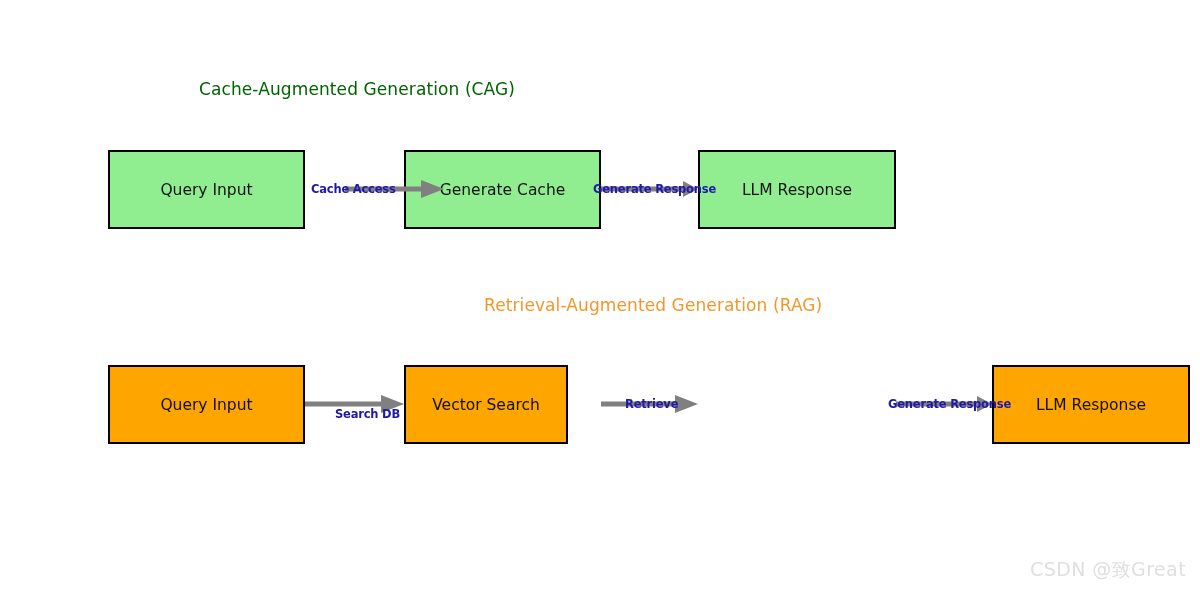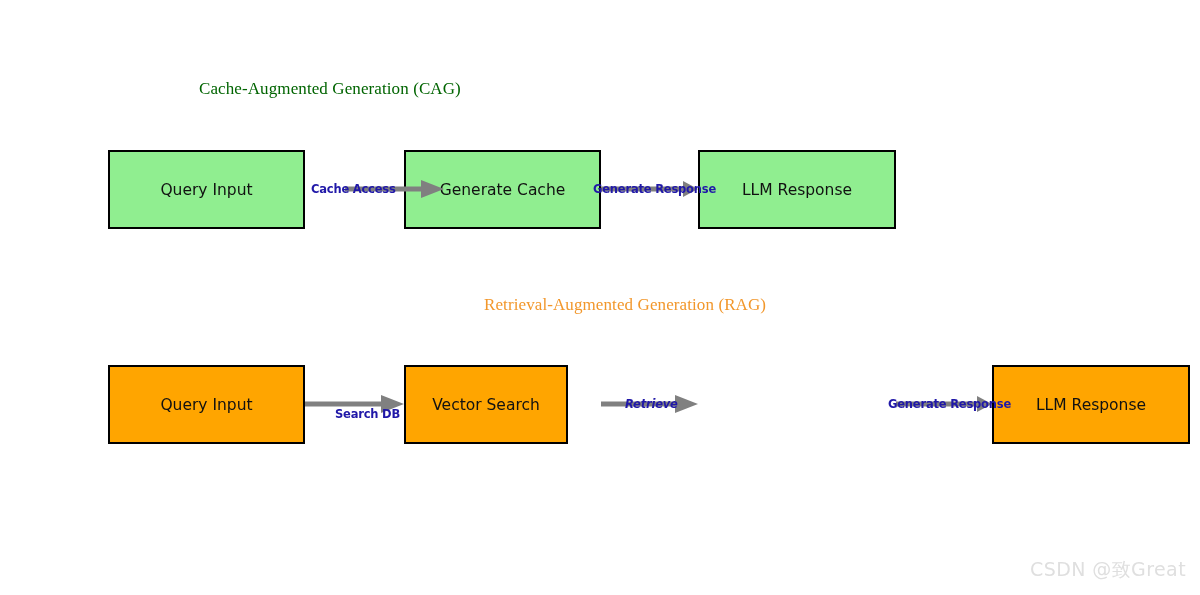--- a/index.html
+++ b/index.html
@@ -5,21 +5,21 @@
   html,body{margin:0;padding:0;}
   body{
     width:1200px;height:595px;background:#ffffff;
     font-family:"DejaVu Sans","Liberation Sans",sans-serif;
     position:relative;overflow:hidden;
   }
   .canvas{position:absolute;inset:0;}
 
   .section-title{
     position:absolute;white-space:nowrap;
-    font-size:17px;font-weight:400;letter-spacing:.1px;font-family:Liberation Serif, serif;
+    font-size:17px;font-weight:400;letter-spacing:.1px;
   }
   #cag-title{left:199px;top:79px;color:#006400;}
   #rag-title{left:484px;top:295px;color:#f2972b;}
 
   .node{
     position:absolute;box-sizing:border-box;
     border:2.5px solid #000000;
     display:flex;align-items:center;justify-content:center;
     font-size:15.5px;color:#111111;white-space:nowrap;
   }
@@ -97,21 +97,21 @@
       <polygon points="76,3 99,12 76,21" fill="#808080"></polygon>
     </svg>
     <span class="edge-label" style="left:30px;margin-top:10px;">Search DB</span>
   </div>
 
   <div class="edge" style="left:601px;top:392px;width:97px;">
     <svg width="97" height="24" viewBox="0 0 97 24" aria-hidden="true">
       <line x1="0" y1="12" x2="76" y2="12" stroke="#808080" stroke-width="5"></line>
       <polygon points="74,3 97,12 74,21" fill="#808080"></polygon>
     </svg>
-    <span class="edge-label" style="left:24px;font-style:italic;">Retrieve</span>
+    <span class="edge-label" style="left:24px;">Retrieve</span>
   </div>
 
   <div class="edge" style="left:896px;top:392px;width:96px;">
     <svg width="96" height="24" viewBox="0 0 96 24" aria-hidden="true">
       <line x1="0" y1="12" x2="83" y2="12" stroke="#808080" stroke-width="5"></line>
       <polygon points="81,4 96,12 81,20" fill="#808080"></polygon>
     </svg>
     <span class="edge-label" style="left:-8px;">Generate Response</span>
   </div>
 

